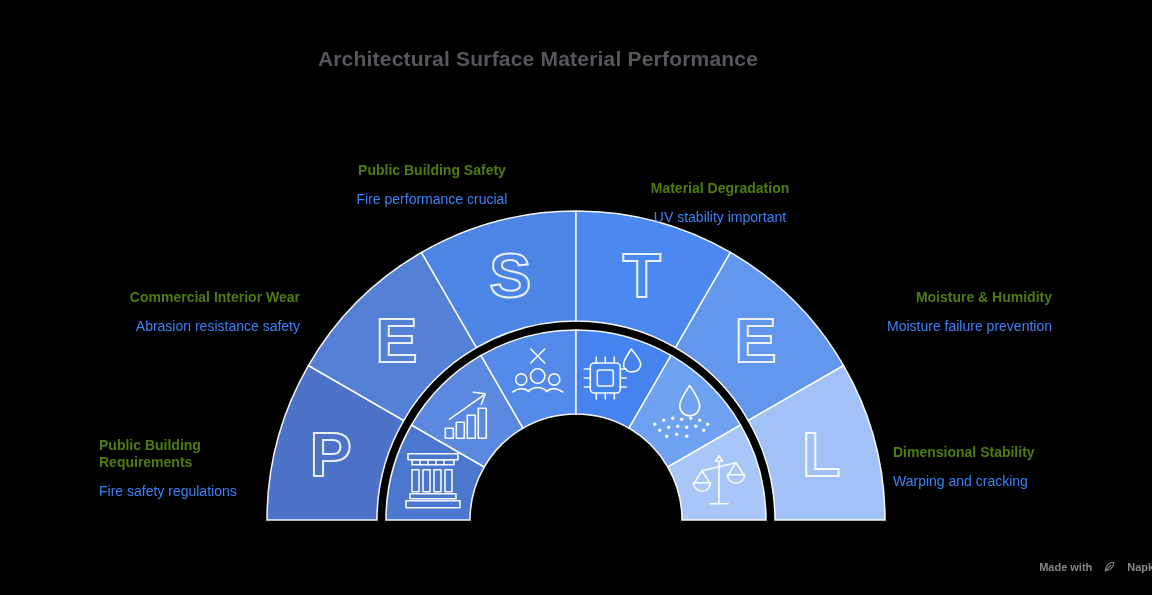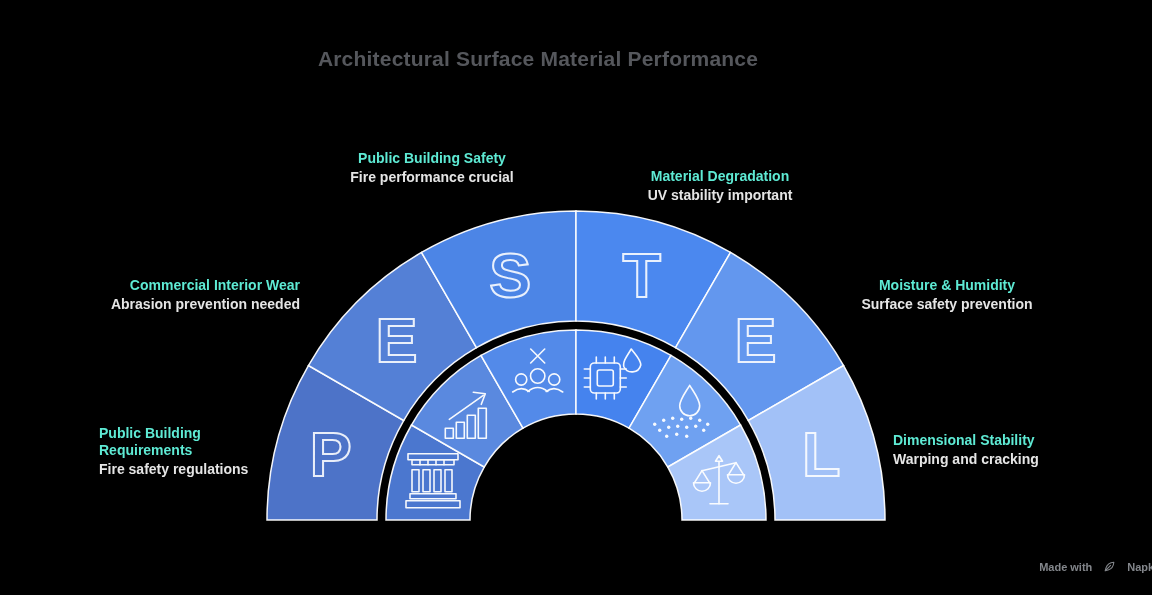--- a/index.html
+++ b/index.html
@@ -7,27 +7,27 @@
     position:relative;width:1152px;height:595px;background:#000;overflow:hidden;
     font-family:"Liberation Sans",sans-serif;
     padding-left:36px;
   }
   .diagram-title{
     position:absolute;top:47px;left:538px;transform:translateX(-50%);
     font-size:21px;font-weight:700;color:#55575C;white-space:nowrap;letter-spacing:.2px;
   }
   .arch-svg{position:absolute;left:0;top:0;}
   .seg-label{position:absolute;font-size:14px;line-height:17px;}
-  .seg-label-title{color:#5eead4;font-weight:700;}
-  .seg-label-sub{color:#e5e5e5;font-weight:700;margin-top:2px;}
+  .seg-label-title{color:#4d7c0f;font-weight:700;margin-top:12px;}
+  .seg-label-sub{color:#3b82f6;font-weight:400;margin-top:12px;}
   .pos-0{right:914px;top:425px;width:175px;text-align:left;}
   .pos-1{right:888px;top:277px;width:210px;text-align:right;}
   .pos-2{left:432px;top:150px;transform:translateX(-50%);text-align:center;white-space:nowrap;}
   .pos-3{left:720px;top:168px;transform:translateX(-50%);text-align:center;white-space:nowrap;}
-  .pos-4{left:842px;top:277px;width:210px;text-align:center;}
+  .pos-4{left:842px;top:277px;width:210px;text-align:right;}
   .pos-5{left:893px;top:432px;width:175px;text-align:left;}
   .ring-letter{
     font-family:"Liberation Sans",sans-serif;font-size:63px;font-weight:700;
     fill:none;stroke:rgba(255,255,255,.88);stroke-width:2px;text-anchor:middle;
   }
   .ring-seg{stroke:rgba(255,255,255,.95);stroke-width:1.5px;}
   .glyph-thin{stroke:#fff;stroke-width:1.6;fill:none;stroke-linecap:round;stroke-linejoin:round;opacity:.95;}
   .dot{fill:#fff;stroke:none;opacity:.95;}
   .watermark{
     position:absolute;right:24px;bottom:22px;display:flex;align-items:center;gap:11px;
@@ -168,33 +168,33 @@
       </g>
     </g>
   </svg>
 
   <div class="seg-label pos-0">
     <div class="seg-label-title">Public Building Requirements</div>
     <div class="seg-label-sub">Fire safety regulations</div>
   </div>
   <div class="seg-label pos-1">
     <div class="seg-label-title">Commercial Interior Wear</div>
-    <div class="seg-label-sub">Abrasion prevention needed</div>
+    <div class="seg-label-sub">Abrasion resistance safety</div>
   </div>
   <div class="seg-label pos-2">
     <div class="seg-label-title">Public Building Safety</div>
     <div class="seg-label-sub">Fire performance crucial</div>
   </div>
   <div class="seg-label pos-3">
     <div class="seg-label-title">Material Degradation</div>
     <div class="seg-label-sub">UV stability important</div>
   </div>
   <div class="seg-label pos-4">
     <div class="seg-label-title">Moisture &amp; Humidity</div>
-    <div class="seg-label-sub">Surface safety prevention</div>
+    <div class="seg-label-sub">Moisture failure prevention</div>
   </div>
   <div class="seg-label pos-5">
     <div class="seg-label-title">Dimensional Stability</div>
     <div class="seg-label-sub">Warping and cracking</div>
   </div>
 
   <div class="watermark">
     <span>Made with</span>
     <svg width="13" height="13" viewBox="0 0 24 24">
       <path d="M20,4 C13,4.5 7.5,8.5 5.5,14.5 L4,20 L9.5,18.5 C15.5,16.5 19.5,11 20,4 Z M5.5,18.5 L14,10" fill="none" stroke="#83868B" stroke-width="2" stroke-linejoin="round" stroke-linecap="round"></path>

